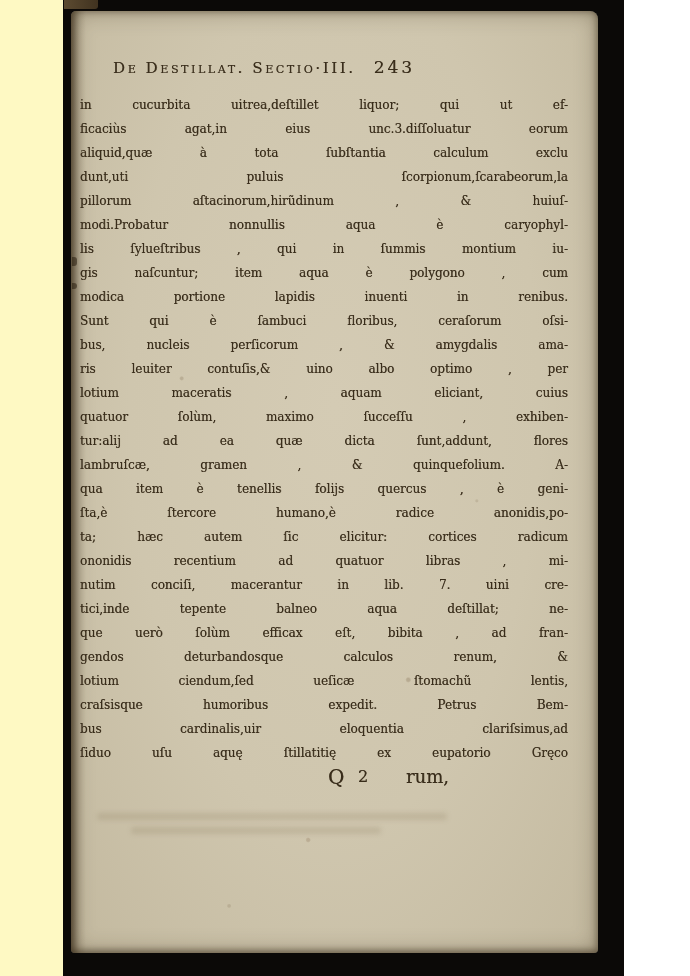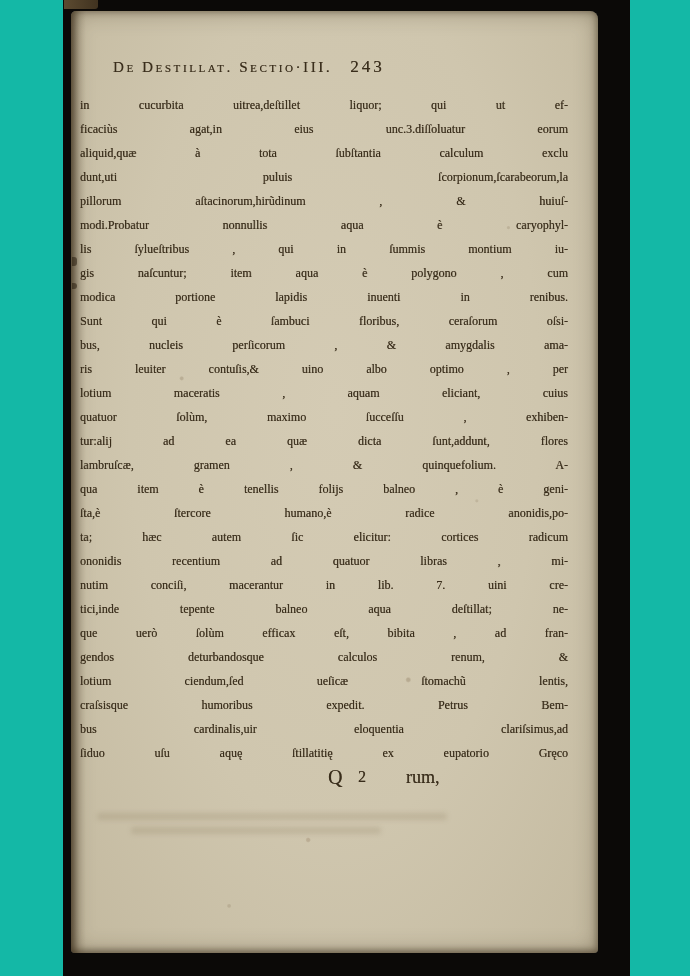--- a/index.html
+++ b/index.html
@@ -3,25 +3,24 @@
 <meta charset="utf-8">
 <style>
   html, body {
     margin: 0;
     padding: 0;
     background: #ffffff;
     font-family: "DejaVu Serif", serif;
   }
   .viewport {
     position: relative;
-    width: 690px;
+    width: 624px;
     height: 976px;
-    background: #14b8a6;
+    background: #fef9c3;
     overflow: hidden;
-    font-family: Liberation Serif, serif;
   }
   
   .scan {
     position: absolute;
     left: 63px;
     top: 0;
     width: 567px;
     height: 976px;
     background: #0b0907;
   }
@@ -165,21 +164,21 @@
             <div class="line">lis ſylueſtribus , qui in ſummis montium iu-</div>
             <div class="line">gis naſcuntur; item aqua è polygono , cum</div>
             <div class="line">modica portione lapidis inuenti in renibus.</div>
             <div class="line">Sunt qui è ſambuci floribus, ceraſorum oſsi-</div>
             <div class="line">bus, nucleis perſicorum , &amp; amygdalis ama-</div>
             <div class="line">ris leuiter contuſis,&amp; uino albo optimo , per</div>
             <div class="line">lotium maceratis , aquam eliciant, cuius</div>
             <div class="line">quatuor ſolùm, maximo ſucceſſu , exhiben-</div>
             <div class="line">tur:alij ad ea quæ dicta ſunt,addunt, flores</div>
             <div class="line">lambruſcæ, gramen , &amp; quinquefolium. A-</div>
-            <div class="line">qua item è tenellis folijs balneo , è geni-</div>
+            <div class="line">qua item è tenellis folijs quercus , è geni-</div>
             <div class="line">ſta,è ſtercore humano,è radice anonidis,po-</div>
             <div class="line">ta; hæc autem ſic elicitur: cortices radicum</div>
             <div class="line">ononidis recentium ad quatuor libras , mi-</div>
             <div class="line">nutim conciſi, macerantur in lib. 7. uini cre-</div>
             <div class="line">tici,inde tepente balneo aqua deſtillat; ne-</div>
             <div class="line">que uerò ſolùm efficax eſt, bibita , ad fran-</div>
             <div class="line">gendos deturbandosque calculos renum, &amp;</div>
             <div class="line">lotium ciendum,ſed ueſicæ ſtomachũ lentis,</div>
             <div class="line">craſsisque humoribus expedit. Petrus Bem-</div>
             <div class="line">bus cardinalis,uir eloquentia clariſsimus,ad</div>

